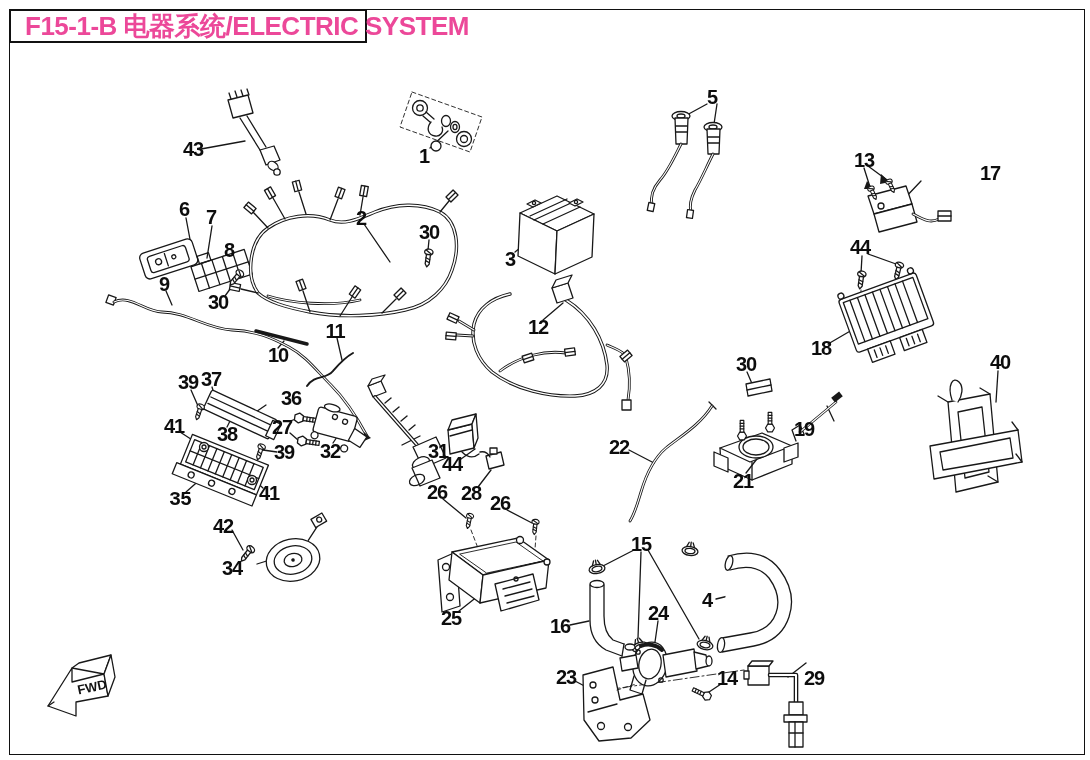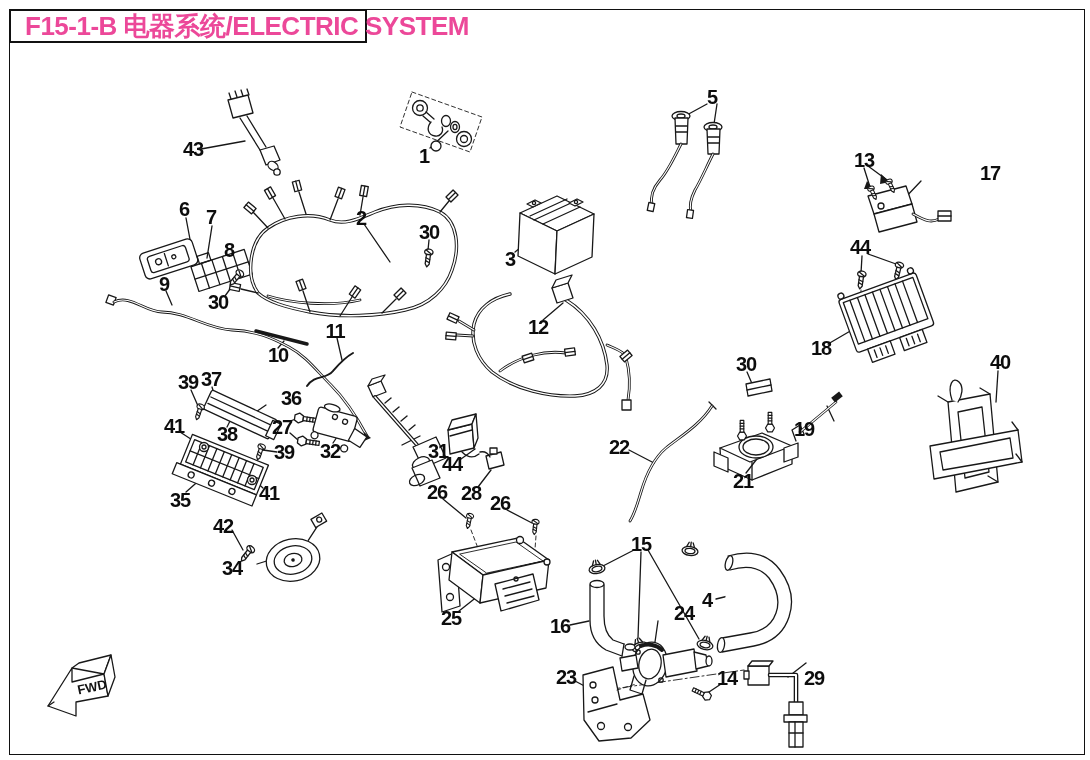--- a/index.html
+++ b/index.html
@@ -571,34 +571,34 @@
       <div class="part-label" style="left: 727px; top: 678px;">14</div>
       <div class="part-label" style="left: 641px; top: 544px;">15</div>
       <div class="part-label" style="left: 560px; top: 626px;">16</div>
       <div class="part-label" style="left: 964px; top: 173px; margin-left: 26px;">17</div>
       <div class="part-label" style="left: 821px; top: 348px;">18</div>
       <div class="part-label" style="left: 804px; top: 429px;">19</div>
       <div class="part-label" style="left: 746px; top: 364px;">30</div>
       <div class="part-label" style="left: 743px; top: 481px;">21</div>
       <div class="part-label" style="left: 619px; top: 447px;">22</div>
       <div class="part-label" style="left: 566px; top: 677px;">23</div>
-      <div class="part-label" style="left: 658px; top: 613px; margin-left: 26px;">24</div>
+      <div class="part-label" style="left: 658px; top: 613px;">24</div>
       <div class="part-label" style="left: 451px; top: 618px;">25</div>
       <div class="part-label" style="left: 437px; top: 492px;">26</div>
       <div class="part-label" style="left: 500px; top: 503px;">26</div>
       <div class="part-label" style="left: 452px; top: 464px;">44</div>
       <div class="part-label" style="left: 471px; top: 493px;">28</div>
       <div class="part-label" style="left: 814px; top: 678px;">29</div>
       <div class="part-label" style="left: 429px; top: 232px;">30</div>
       <div class="part-label" style="left: 218px; top: 302px;">30</div>
       <div class="part-label" style="left: 394px; top: 451px; margin-left: 44px;">31</div>
       <div class="part-label" style="left: 330px; top: 451px;">32</div>
       <div class="part-label" style="left: 282px; top: 427px;">27</div>
       <div class="part-label" style="left: 232px; top: 568px;">34</div>
-      <div class="part-label" style="left: 180px; top: 500px;">35</div>
+      <div class="part-label" style="left: 180px; top: 500px; font-family: Liberation Mono, monospace;">35</div>
       <div class="part-label" style="left: 263px; top: 398px; margin-left: 28px;">36</div>
       <div class="part-label" style="left: 211px; top: 379px;">37</div>
       <div class="part-label" style="left: 227px; top: 434px;">38</div>
       <div class="part-label" style="left: 188px; top: 382px;">39</div>
       <div class="part-label" style="left: 284px; top: 452px;">39</div>
       <div class="part-label" style="left: 1000px; top: 362px;">40</div>
       <div class="part-label" style="left: 174px; top: 426px;">41</div>
       <div class="part-label" style="left: 269px; top: 493px;">41</div>
       <div class="part-label" style="left: 223px; top: 526px;">42</div>
       <div class="part-label" style="left: 193px; top: 149px;">43</div>

